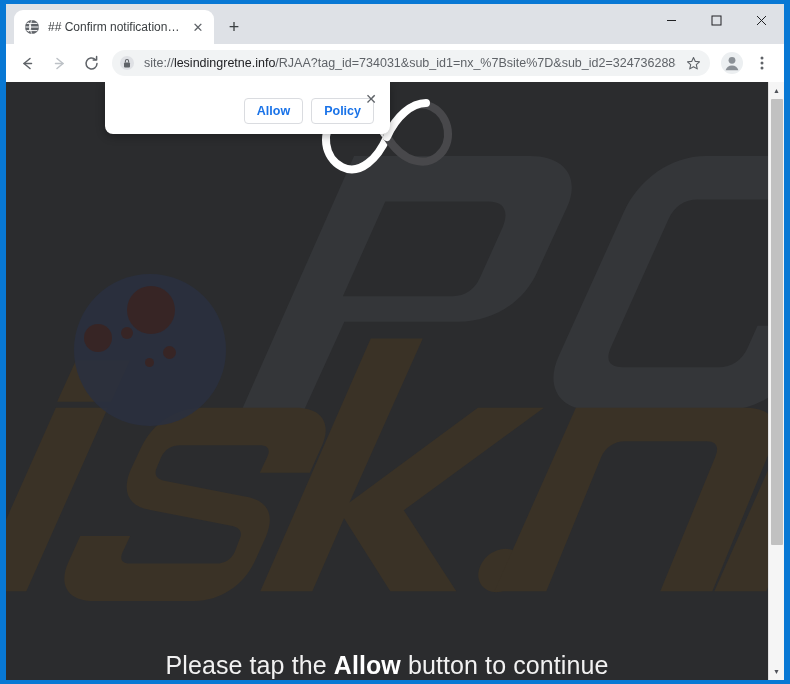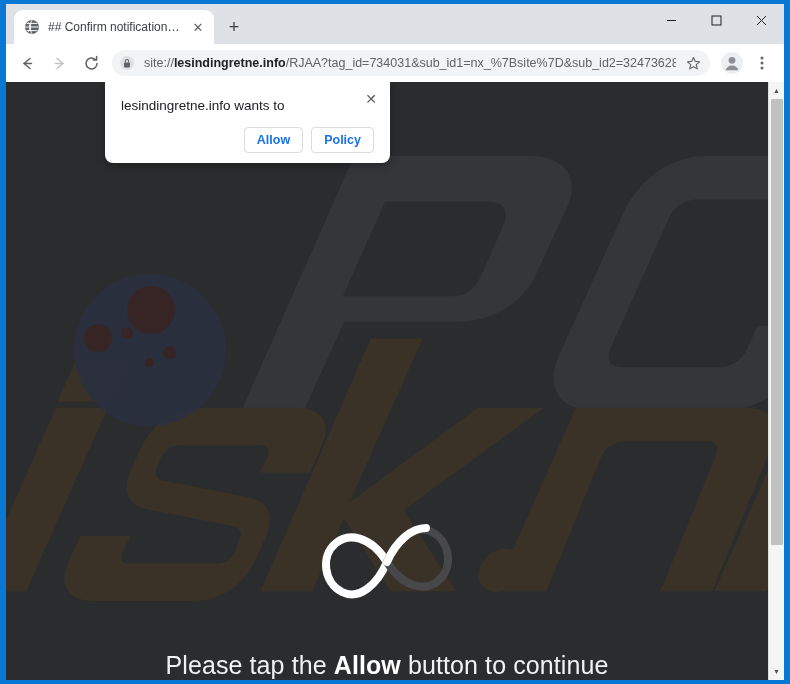--- a/index.html
+++ b/index.html
@@ -117,21 +117,21 @@
     display: flex; align-items: center; justify-content: center;
   }
   .url {
     flex: 1 1 auto;
     font-size: 12.5px;
     color: #5f6368;
     white-space: nowrap;
     overflow: hidden;
     min-width: 0;
   }
-  .url b { color: #202124; font-weight: 700; }
+  .url b { color: #202124; font-weight: 400; }
   .star {
     width: 22px; height: 22px;
     flex: 0 0 22px;
     display: flex; align-items: center; justify-content: center;
   }
   .tbicon {
     width: 28px; height: 28px;
     flex: 0 0 28px;
     display: flex; align-items: center; justify-content: center;
   }
@@ -171,21 +171,21 @@
   }
   .crater { position: absolute; border-radius: 50%; background: #3a2424; }
 
   
   .content {
     position: absolute;
     inset: 0;
     display: flex;
     flex-direction: column;
     align-items: center;
-    justify-content: flex-end;
+    justify-content: space-between;
     gap: 34px;
   }
   .spinner { width: 170px; height: 110px; }
   .headline {
     font-size: 25px;
     color: #f1f1f1;
     font-weight: 400;
     letter-spacing: .1px;
     text-align: center;
   }
@@ -407,21 +407,20 @@
             <path d="M85 55 C 94 34, 110 21, 124 21" fill="none" stroke="#ffffff" stroke-width="8" stroke-linecap="round"></path>
           </svg>
         </span>
 
         <div class="headline"><span>Please tap the </span><b>Allow</b><span> button to continue</span></div>
       </div>
 
 
       <div class="bubble">
         <div class="bubble-close">✕</div>
-        <div class="bubble-title">lesindingretne.info wants to</div>
         <div class="bubble-actions">
           <button class="bbtn">Allow</button>
           <button class="bbtn">Policy</button>
         </div>
       </div>
 
     </div>
 
     <div class="scrollbar">
       <div class="sb-arrow">▲</div>

